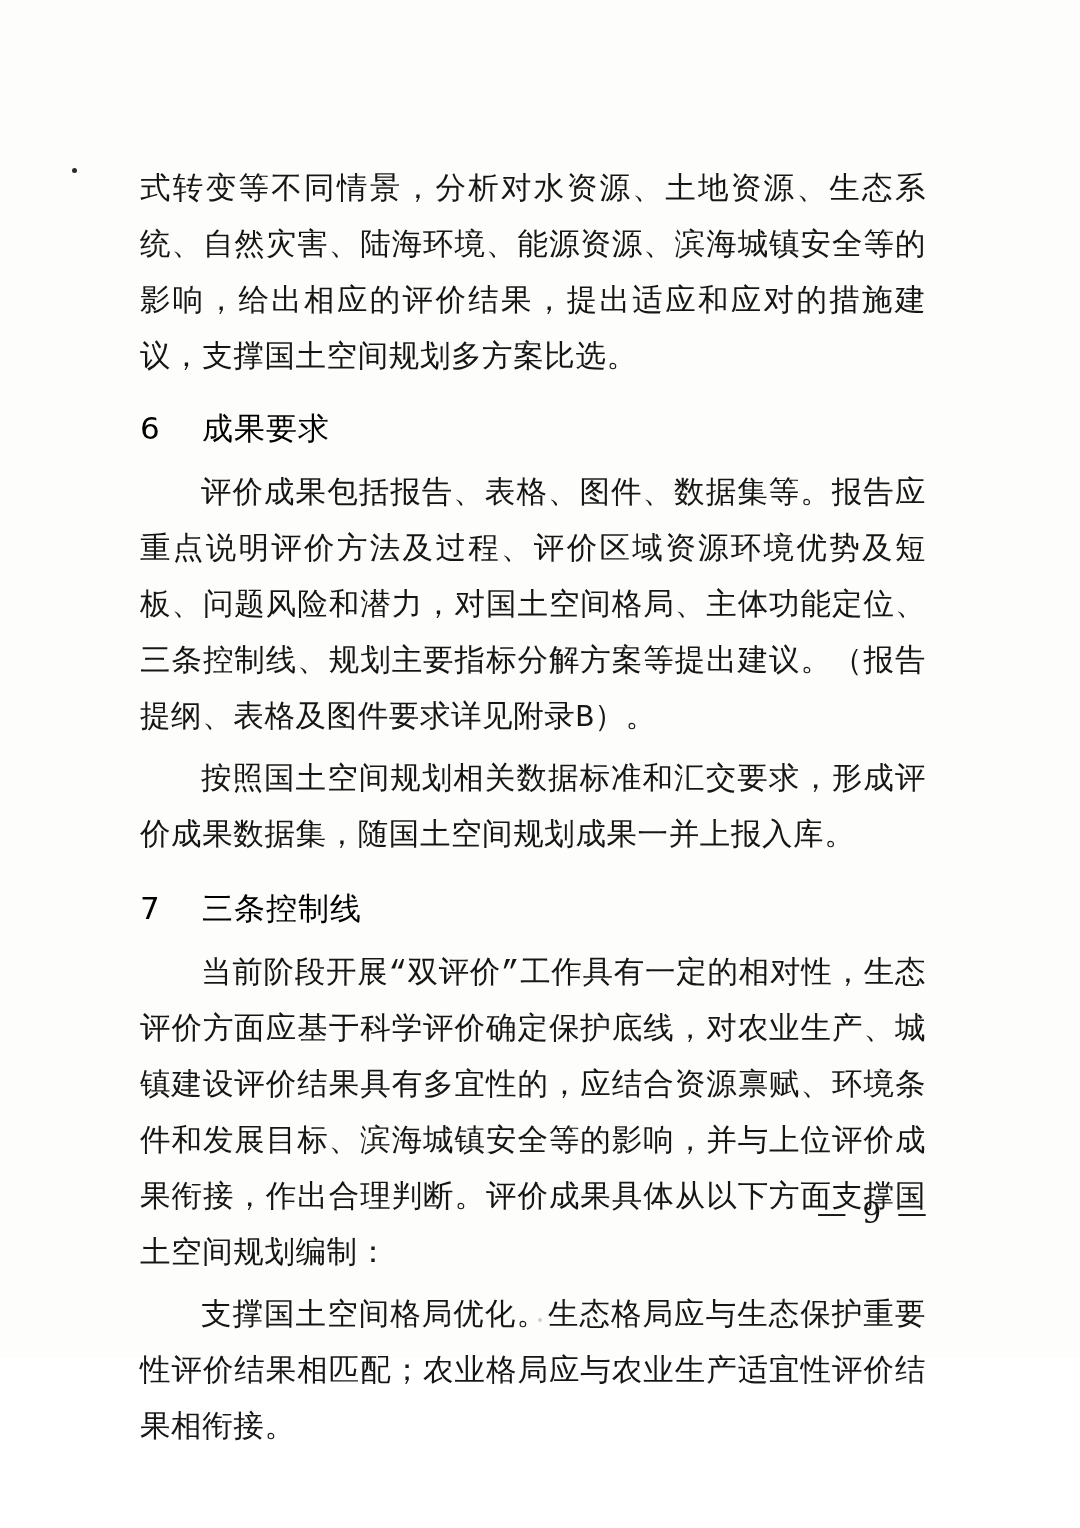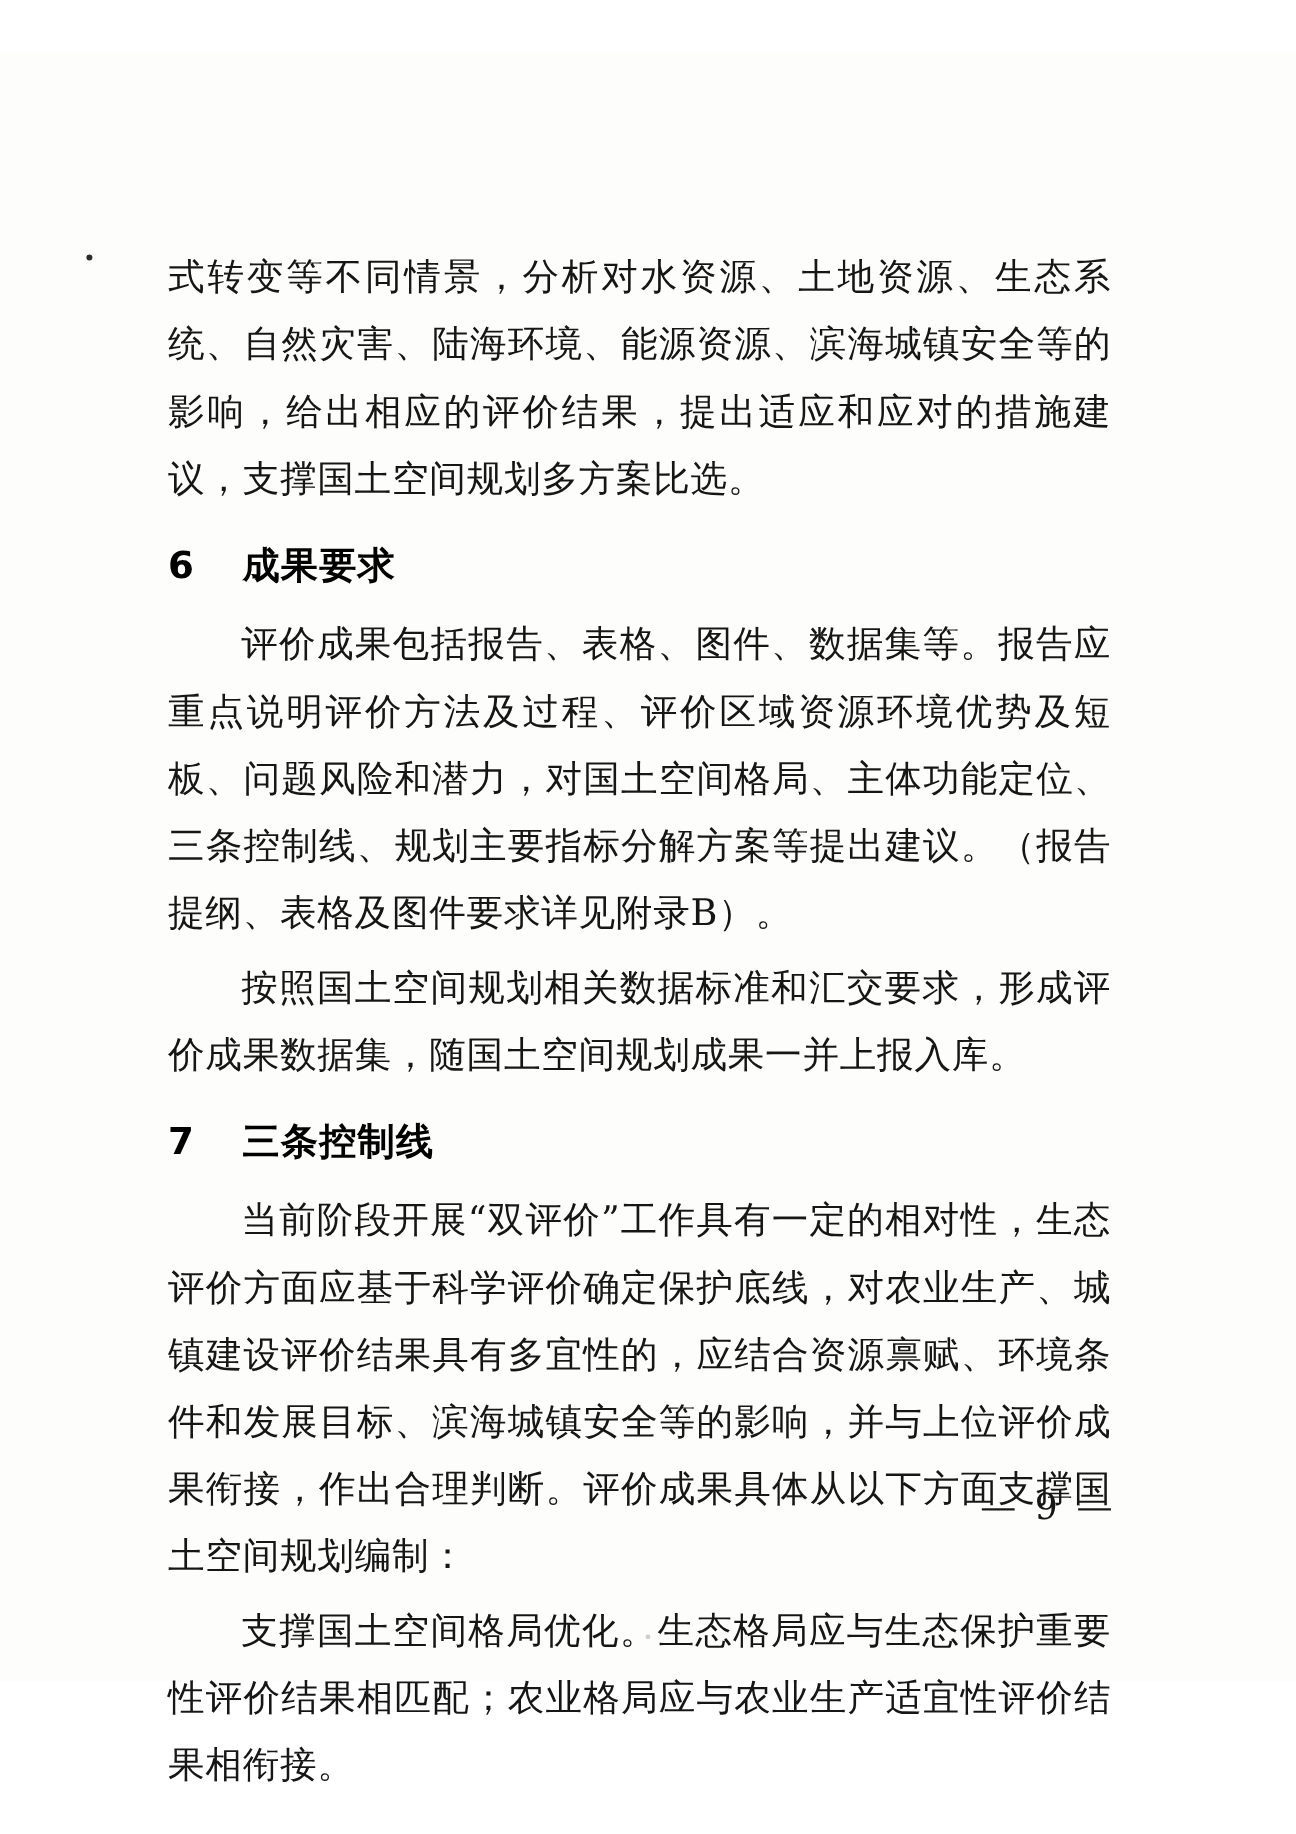--- a/index.html
+++ b/index.html
@@ -12,21 +12,20 @@
     height: 1528px;
     overflow: hidden;
     font-family: "DejaVu Serif", "Liberation Serif", serif;
     color: #1a1a1a;
   }
   .page {
     position: relative;
     width: 1080px;
     height: 1358px;
     background: #fdfdfb;
-    margin-top: 44px;
   }
   .content {
     position: absolute;
     left: 140px;
     top: 160px;
     width: 786px;
   }
   .dot-mark {
     position: absolute;
     left: 72px;
@@ -40,26 +39,27 @@
     margin: 0 0 6px 0;
     font-size: 30.5px;
     line-height: 56px;
     text-align: justify;
     text-justify: inter-ideograph;
     letter-spacing: 0.6px;
     color: #161616;
   }
   p.indent {
     text-indent: 2em;
+    font-family: Liberation Mono, monospace;
   }
   h2.heading {
     margin: 16px 0 10px 0;
     font-size: 31px;
     line-height: 56px;
-    font-weight: bold;
+    font-weight: normal;
     letter-spacing: 1px;
     color: #000;
     font-family: "DejaVu Sans", "Liberation Sans", sans-serif;
   }
   h2.heading .num {
     display: inline-block;
     width: 62px;
   }
   .page-number {
     position: absolute;

